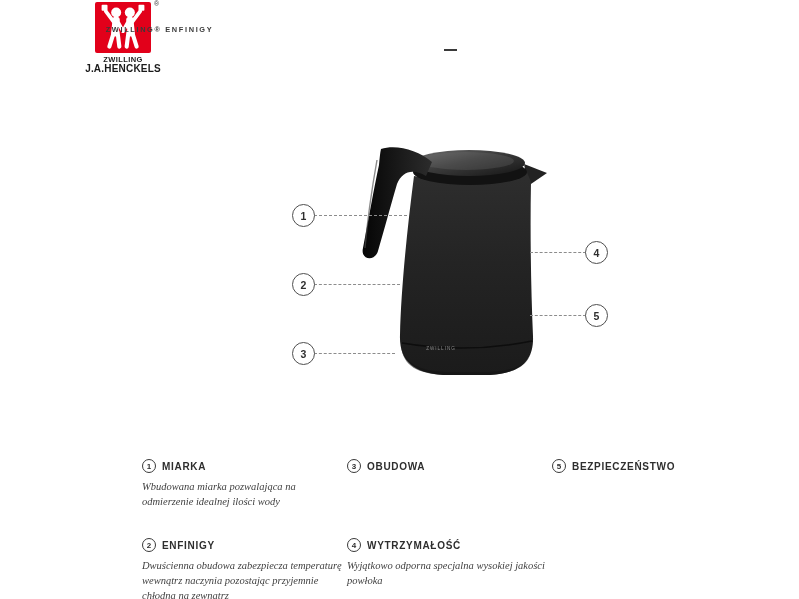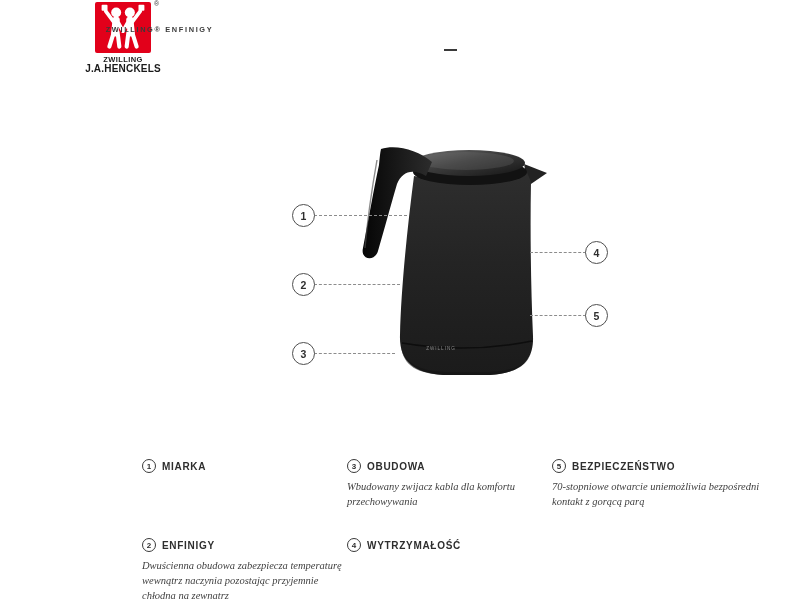--- a/index.html
+++ b/index.html
@@ -180,47 +180,47 @@
       </div>
   </div>
 
   <section>
 
     <div class="feature f-0">
       <div class="feature-head">
         <span class="fnum">1</span>
         <span class="ftitle">MIARKA</span>
       </div>
+      <div class="fdesc">Wbudowana miarka pozwalająca na odmierzenie idealnej ilości wody</div>
     </div>
 
     <div class="feature f-1">
       <div class="feature-head">
         <span class="fnum">3</span>
         <span class="ftitle">OBUDOWA</span>
       </div>
-      <div class="fdesc">Wbudowany zwijacz kabla dla komfortu przechowywania</div>
     </div>
 
     <div class="feature f-2">
       <div class="feature-head">
         <span class="fnum">5</span>
         <span class="ftitle">BEZPIECZEŃSTWO</span>
       </div>
-      <div class="fdesc">70-stopniowe otwarcie uniemożliwia bezpośredni kontakt z gorącą parą</div>
     </div>
 
     <div class="feature f-3">
       <div class="feature-head">
         <span class="fnum">2</span>
         <span class="ftitle">ENFINIGY</span>
       </div>
       <div class="fdesc">Dwuścienna obudowa zabezpiecza temperaturę wewnątrz naczynia pozostając przyjemnie chłodną na zewnątrz</div>
     </div>
 
     <div class="feature f-4">
       <div class="feature-head">
         <span class="fnum">4</span>
         <span class="ftitle">WYTRZYMAŁOŚĆ</span>
       </div>
+      <div class="fdesc">Wyjątkowo odporna specjalna wysokiej jakości powłoka</div>
     </div>
 
   </section>
 </div>
 
 </body></html>

